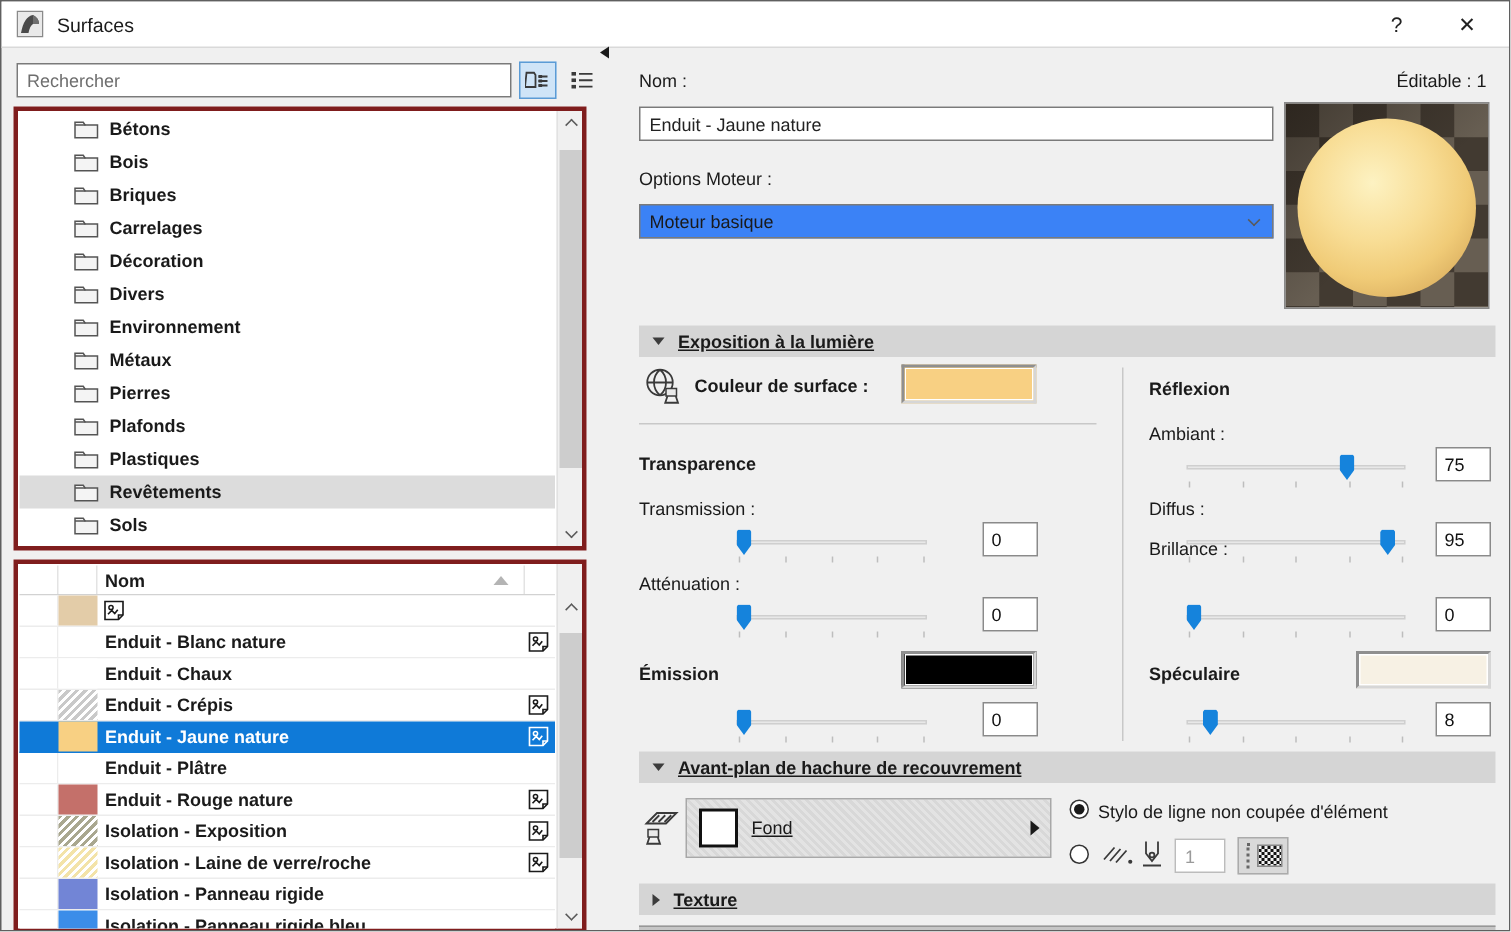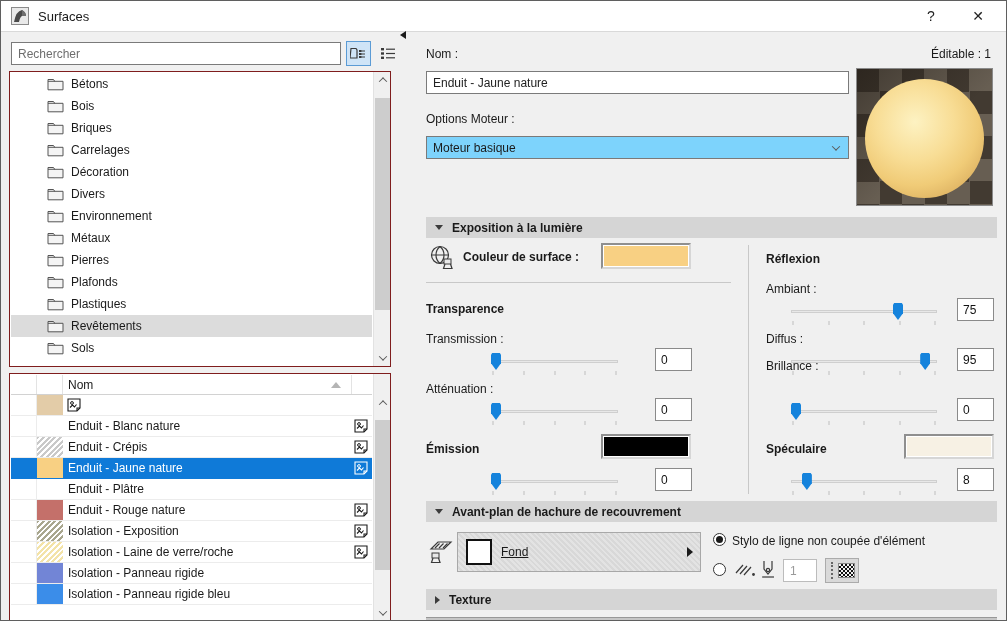--- a/index.html
+++ b/index.html
@@ -17,21 +17,21 @@
 
   
   .search-input { position:absolute; left:10px; top:41px; width:330px; height:23px; border:1px solid #7a7a7a; padding-left:6px; font-size:12px; font-family:inherit; color:#222; background:#fff; }
   .search-input::placeholder { color:#6e6e6e; }
   .tool-btn { position:absolute; top:40px; width:25px; height:25px; display:flex; align-items:center; justify-content:center; }
   .tool-btn.active { background:#cfe4f7; border:1px solid #5b9bd5; }
   .btn-tree { left:345px; }
   .btn-list { left:374px; border:1px solid transparent; }
 
   
-  .panel { position:absolute; background:#fff; border:1px solid #7f1d1d; overflow:hidden; }
+  .panel { position:absolute; background:#fff; border:3px solid #7f1d1d; overflow:hidden;font-weight:bold; }
   #tree-panel { left:8px; top:70px; width:382px; height:296px; }
   #list-panel { left:8px; top:372px; width:382px; height:249px; }
 
   .tree-rows { position:absolute; left:1px; top:1px; right:18px; }
   .tree-row { height:22px; display:flex; align-items:center; padding-left:36px; gap:7px; white-space:nowrap; }
   .tree-row.selected { background:#dcdcdc; }
 
   
   .sbar { position:absolute; top:0; right:0; bottom:0; width:17px; background:#f0f0f0; border-left:1px solid #e2e2e2; }
   .sbar .s-arrow { position:absolute; left:0; width:17px; height:16px; display:flex; align-items:center; justify-content:center; }
@@ -57,32 +57,32 @@
   .sc-name { flex:1; display:flex; align-items:center; padding-left:5px; white-space:nowrap; overflow:hidden; }
   .sc-icon { width:22px; display:flex; align-items:center; justify-content:center; }
 
   
   .split-arrow { position:absolute; left:399px; top:30px; width:0; height:0; border-top:4px solid transparent; border-bottom:4px solid transparent; border-right:6px solid #1a1a1a; }
 
   
   .lbl { position:absolute; white-space:nowrap; }
   .bold { font-weight:bold; }
   .txt-input { position:absolute; border:1px solid #7a7a7a; background:#fff; font-family:inherit; font-size:12px; padding-left:6px; color:#222; }
-  .dropdown { position:absolute; border:1px solid #7a7a7a; background:#7dd3fc; display:flex; align-items:center; padding-left:6px; }
+  .dropdown { position:absolute; border:1px solid #7a7a7a; background:#3b82f6; display:flex; align-items:center; padding-left:6px; }
   .dropdown .chev { position:absolute; right:9px; top:8px; }
 
   #preview { position:absolute; left:855px; top:67px; width:137px; height:138px; border:1px solid #8a8a8a;
     background:
       linear-gradient(135deg, rgba(20,15,10,.45), rgba(0,0,0,0) 55%),
       repeating-conic-gradient(#675e52 0% 25%, #423a31 0% 50%);
     background-size:auto, 45px 45px; }
   #preview .sphere { position:absolute; left:8px; top:10px; width:119px; height:119px; border-radius:50%;
     background: radial-gradient(circle at 42% 36%, #fdf2c2 0%, #f8dd95 38%, #f0cb77 62%, #d8ab5c 86%, #c3964b 100%); }
 
-  .sect { position:absolute; left:425px; width:571px; height:21px; background:#d5d5d5; display:flex; align-items:center; gap:9px; padding-left:9px; font-weight:bold; }
+  .sect { position:absolute; left:425px; width:571px; height:21px; background:#d5d5d5; display:flex; align-items:center; gap:9px; padding-left:9px; font-weight:bold;text-decoration:underline; }
   .tri-down { width:0; height:0; border-left:4px solid transparent; border-right:4px solid transparent; border-top:5px solid #3c3c3c; }
   .tri-right { width:0; height:0; border-top:4px solid transparent; border-bottom:4px solid transparent; border-left:5px solid #3c3c3c; }
 
   .swatch { position:absolute; border:2px solid; border-color:#8f8f8f #d6d6d6 #d6d6d6 #8f8f8f; box-shadow: inset 0 0 0 1px #fff; }
   .hline { position:absolute; height:1px; background:#c8c8c8; }
   .vline { position:absolute; width:1px; background:#c8c8c8; }
 
   .slider { position:absolute; height:26px; }
   .slider .track { position:absolute; left:0; right:0; top:9px; height:3px; background:#e8e8e8; border:1px solid #cfcfcf; }
   .slider .thumb { position:absolute; top:2px; width:10px; height:17px; background:#1583dc;
@@ -296,20 +296,35 @@
     <div class="sc-icon">
       <svg class="tex-ic" width="14" height="14" viewBox="0 0 14 14">
         <path d="M1 1 h12 v9 l-3 3 H1 Z" fill="none" stroke="currentColor" stroke-width="1.1"></path>
         <path d="M13 10 h-3 v3" fill="none" stroke="currentColor" stroke-width="1.1"></path>
         <circle cx="5" cy="5" r="1.4" fill="none" stroke="currentColor" stroke-width="1"></circle>
         <path d="M3 9.5 l2.5-2.5 2 2 2-2.5" fill="none" stroke="currentColor" stroke-width="1.1"></path>
       </svg>
     </div>
   </div>
 
+  <div class="surf-row">
+    <div class="sc1"></div>
+    <div class="sc-swatch" style="background: rgb(255, 255, 255);"></div>
+    <div class="sc-name">
+            <span class="s-label">Enduit - Chaux</span>
+          </div>
+    <div class="sc-icon">
+      <svg class="tex-ic" width="14" height="14" viewBox="0 0 14 14" style="visibility: hidden;">
+        <path d="M1 1 h12 v9 l-3 3 H1 Z" fill="none" stroke="currentColor" stroke-width="1.1"></path>
+        <path d="M13 10 h-3 v3" fill="none" stroke="currentColor" stroke-width="1.1"></path>
+        <circle cx="5" cy="5" r="1.4" fill="none" stroke="currentColor" stroke-width="1"></circle>
+        <path d="M3 9.5 l2.5-2.5 2 2 2-2.5" fill="none" stroke="currentColor" stroke-width="1.1"></path>
+      </svg>
+    </div>
+  </div>
 
   <div class="surf-row">
     <div class="sc1"></div>
     <div class="sc-swatch" style="background: repeating-linear-gradient(135deg, rgb(201, 201, 201) 0px, rgb(201, 201, 201) 2px, rgb(255, 255, 255) 2px, rgb(255, 255, 255) 4px);"></div>
     <div class="sc-name">
             <span class="s-label">Enduit - Crépis</span>
           </div>
     <div class="sc-icon">
       <svg class="tex-ic" width="14" height="14" viewBox="0 0 14 14">
         <path d="M1 1 h12 v9 l-3 3 H1 Z" fill="none" stroke="currentColor" stroke-width="1.1"></path>

